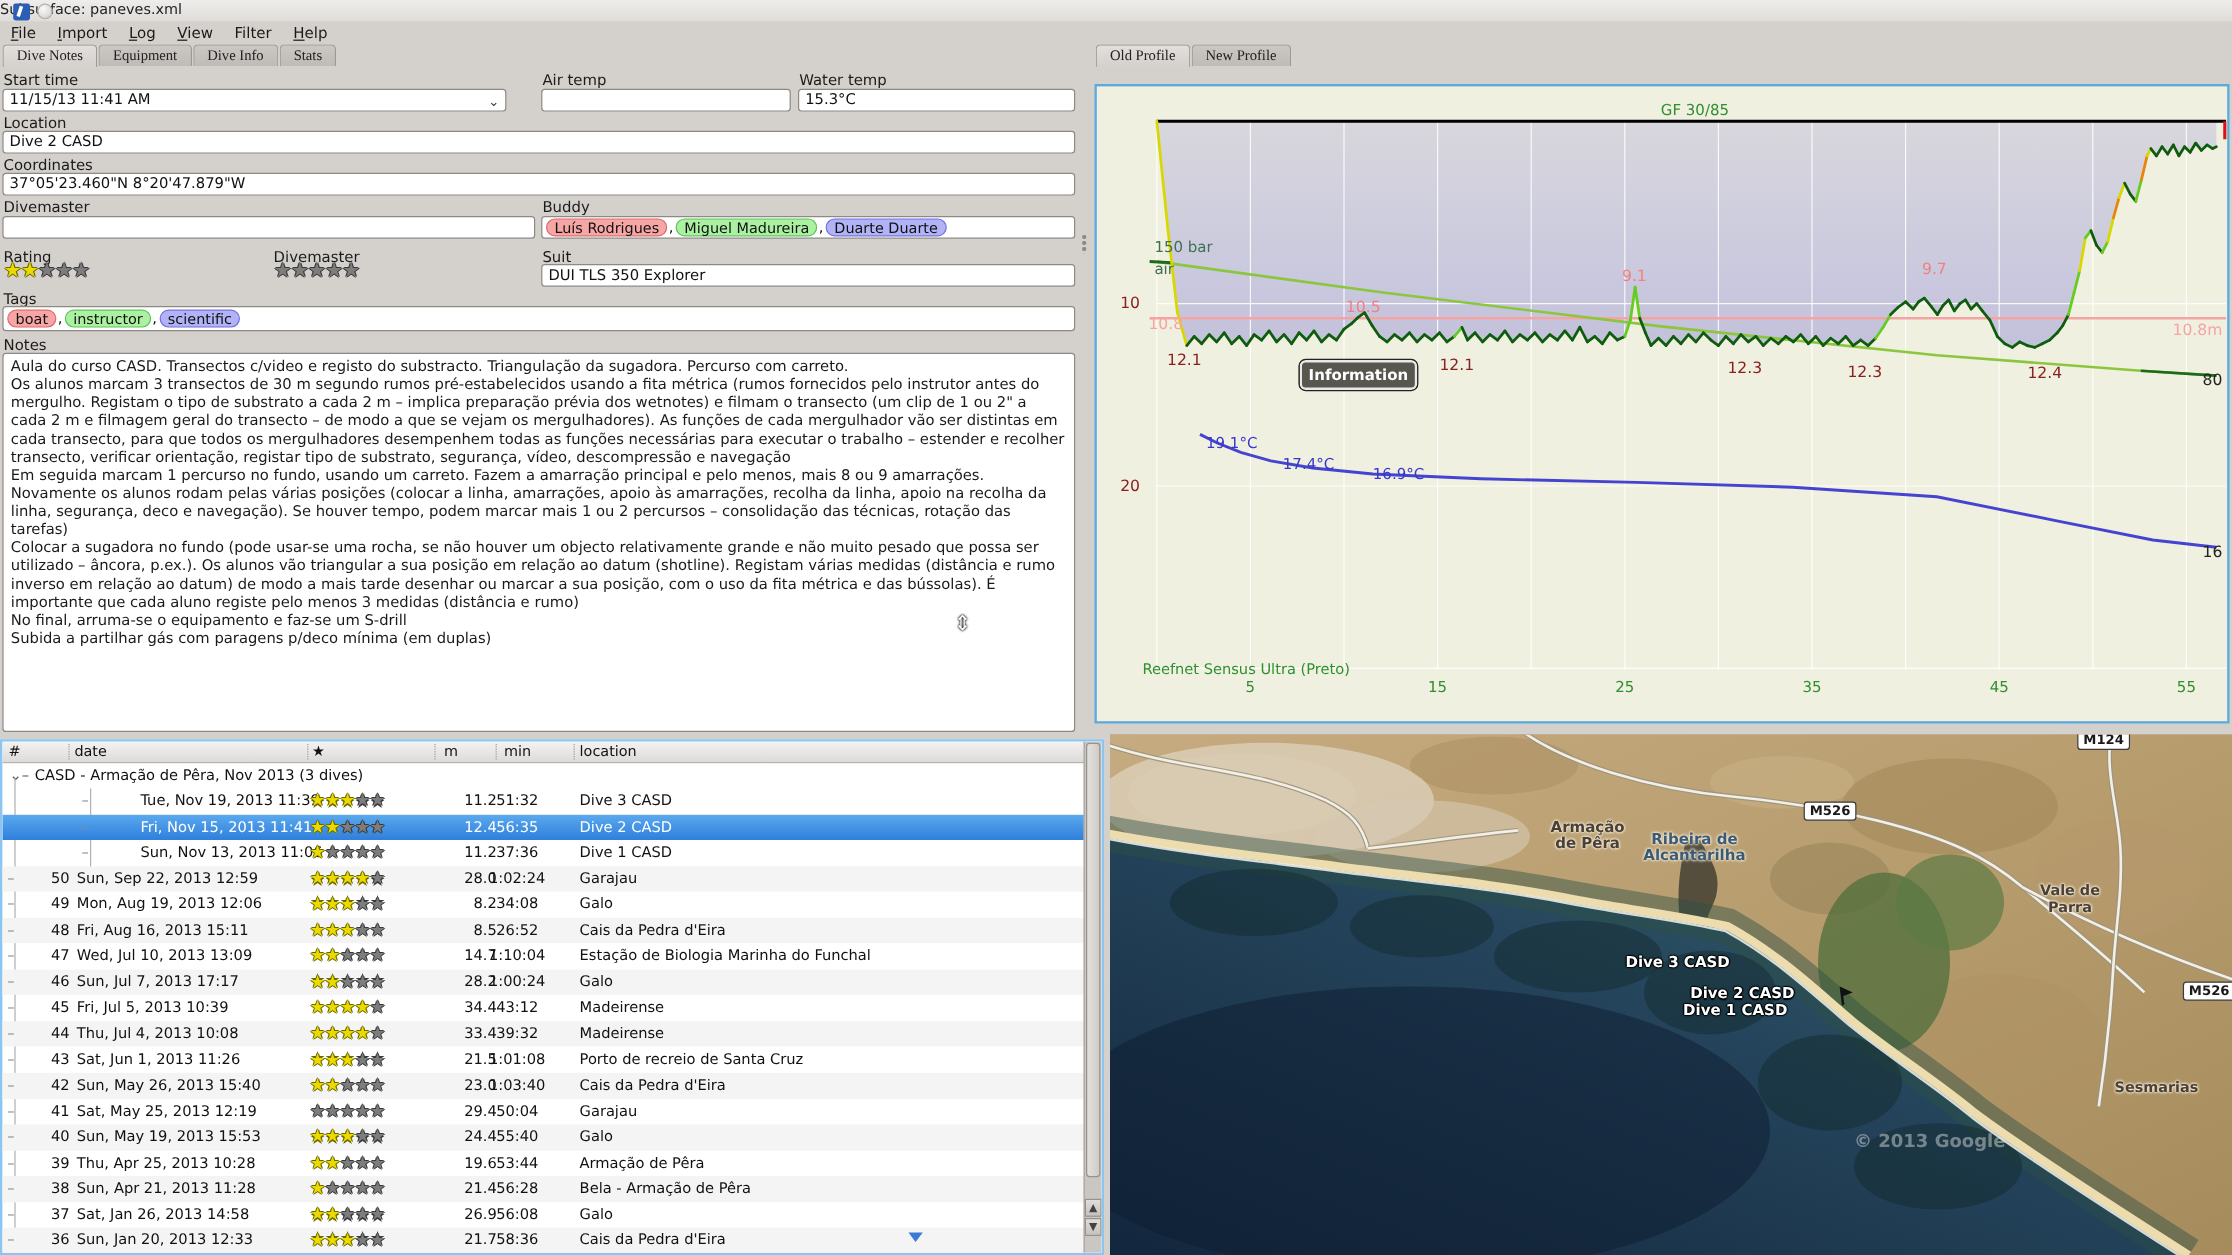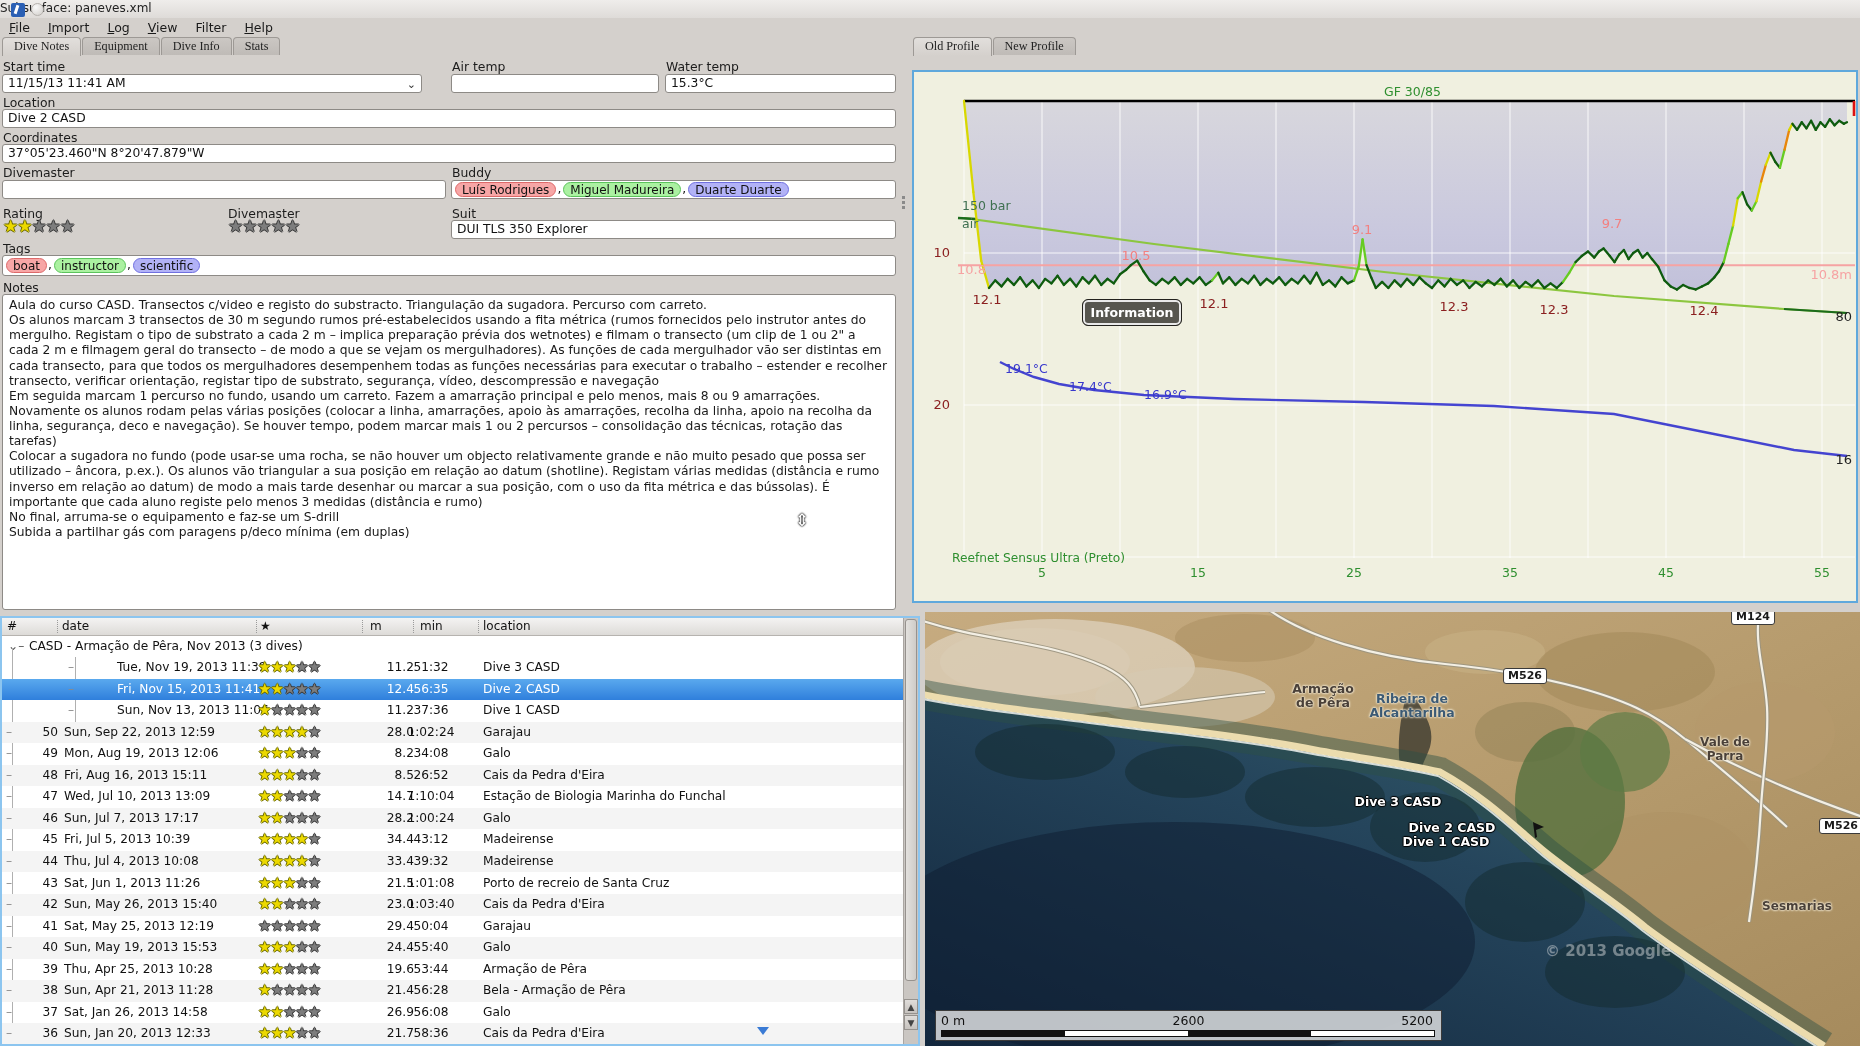--- a/index.html
+++ b/index.html
@@ -632,25 +632,14 @@
       <div class="map-label small" style="left: 800px; top: 124px;">Vale de
 Parra</div>
       <div class="map-label small" style="left: 872px; top: 288px;">Sesmarias</div>
       <div class="shield" style="left: 600px; top: 56px;">M526</div>
       <div class="shield" style="left: 828px; top: -3px;">M124</div>
       <div class="shield" style="left: 916px; top: 206px;">M526</div>
       <div class="dive-marker-label" style="left: 473px; top: 182px;">Dive 3 CASD</div>
       <div class="dive-marker-label" style="left: 527px; top: 208px;">Dive 2 CASD</div>
       <div class="dive-marker-label" style="left: 521px; top: 222px;">Dive 1 CASD</div>
     </div>
-  <div id="scalebar">
-    <span class="sb-left">0 m</span>
-    <span class="sb-mid">2600</span>
-    <span class="sb-right">5200</span>
-    <div class="sb-bar">
-      <div class="sb-seg b"></div>
-        <div class="sb-seg w"></div>
-        <div class="sb-seg b"></div>
-        <div class="sb-seg w"></div>
-    </div>
-  </div>
   <div id="map-watermark">© 2013 Google</div>
 </div>
 
 </body></html>

